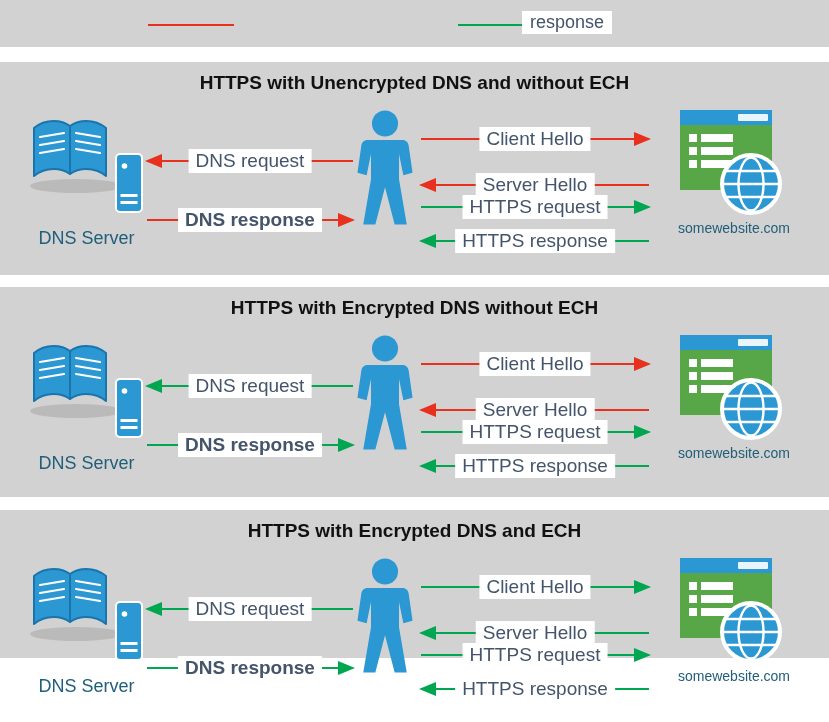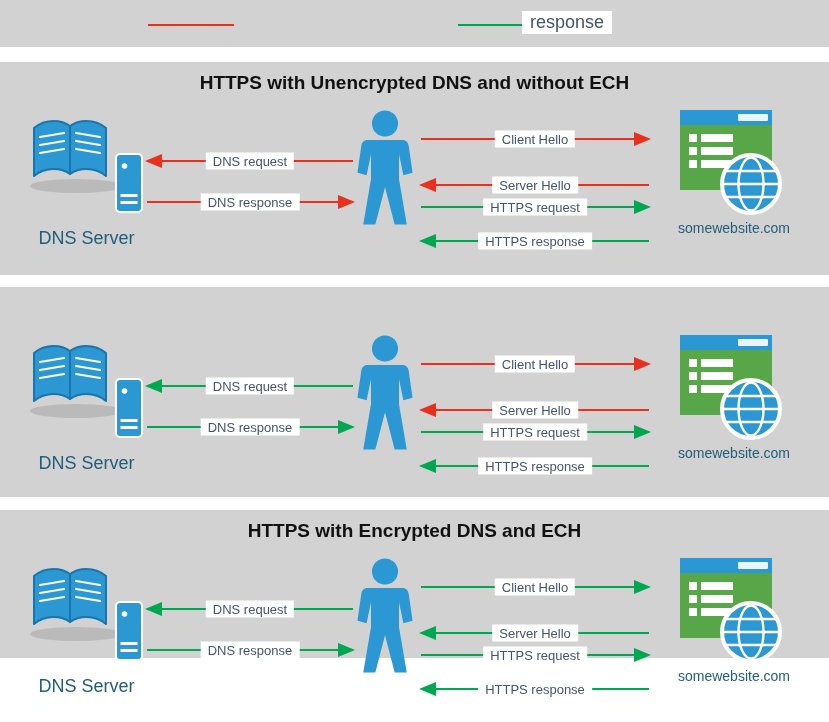--- a/index.html
+++ b/index.html
@@ -33,24 +33,24 @@
 
   .arrow { position:absolute; height:26px; }
   .arrow .shaft { position:absolute; left:1px; right:1px; top:50%; height:2px;
                   transform:translateY(-50%); background:var(--ac,#888); }
   .arrow .head { position:absolute; top:50%; transform:translateY(-50%); width:0; height:0;
                  border-top:7px solid transparent; border-bottom:7px solid transparent; }
   .arrow.dir-right .head { right:-1px; border-left:17px solid var(--ac,#888); }
   .arrow.dir-left  .head { left:-1px;  border-right:17px solid var(--ac,#888); }
   .arrow .lbl { position:absolute; left:50%; top:50%; transform:translate(-50%,-50%);
                 background:var(--label_bg,#fff); color:var(--label_text,#44546a);
-                font-size:13px; padding:1px 7px; white-space:nowrap; }
+                font-size:19px; padding:1px 7px; white-space:nowrap; }
 
   .dns-r1 { left:146px; top:86px;  width:208px; }
-  .dns-r2 { left:146px; top:127px; width:208px; }
+  .dns-r2 { left:146px; top:145px; width:208px;font-weight:bold; }
   .h-r1   { left:420px; top:64px;  width:230px; }
   .h-r2   { left:420px; top:110px;  width:230px; }
   .h-r3   { left:420px; top:132px; width:230px; }
   .h-r4   { left:420px; top:166px; width:230px; }
 
   .defs-svg { position:absolute; width:0; height:0; }
 </style>
 </head>
 <body>
 
@@ -150,20 +150,21 @@
       <span class="lbl">HTTPS request</span>
     </div>
     <div class="arrow h-r4 dir-left" style="--ac: #00a650;">
       <span class="shaft"></span>
       <span class="head"></span>
       <span class="lbl">HTTPS response</span>
     </div>
   </section>
 
   <section class="panel p2">
+    <h2 class="panel-title">HTTPS with Encrypted DNS without ECH</h2>
     <svg class="dns-icon">
         <use href="#sym-dns"></use>
       </svg>
     <div class="dns-label">DNS Server</div>
     <svg class="person-icon">
         <use href="#sym-person"></use>
       </svg>
     <svg class="site-icon">
         <use href="#sym-site"></use>
       </svg>

